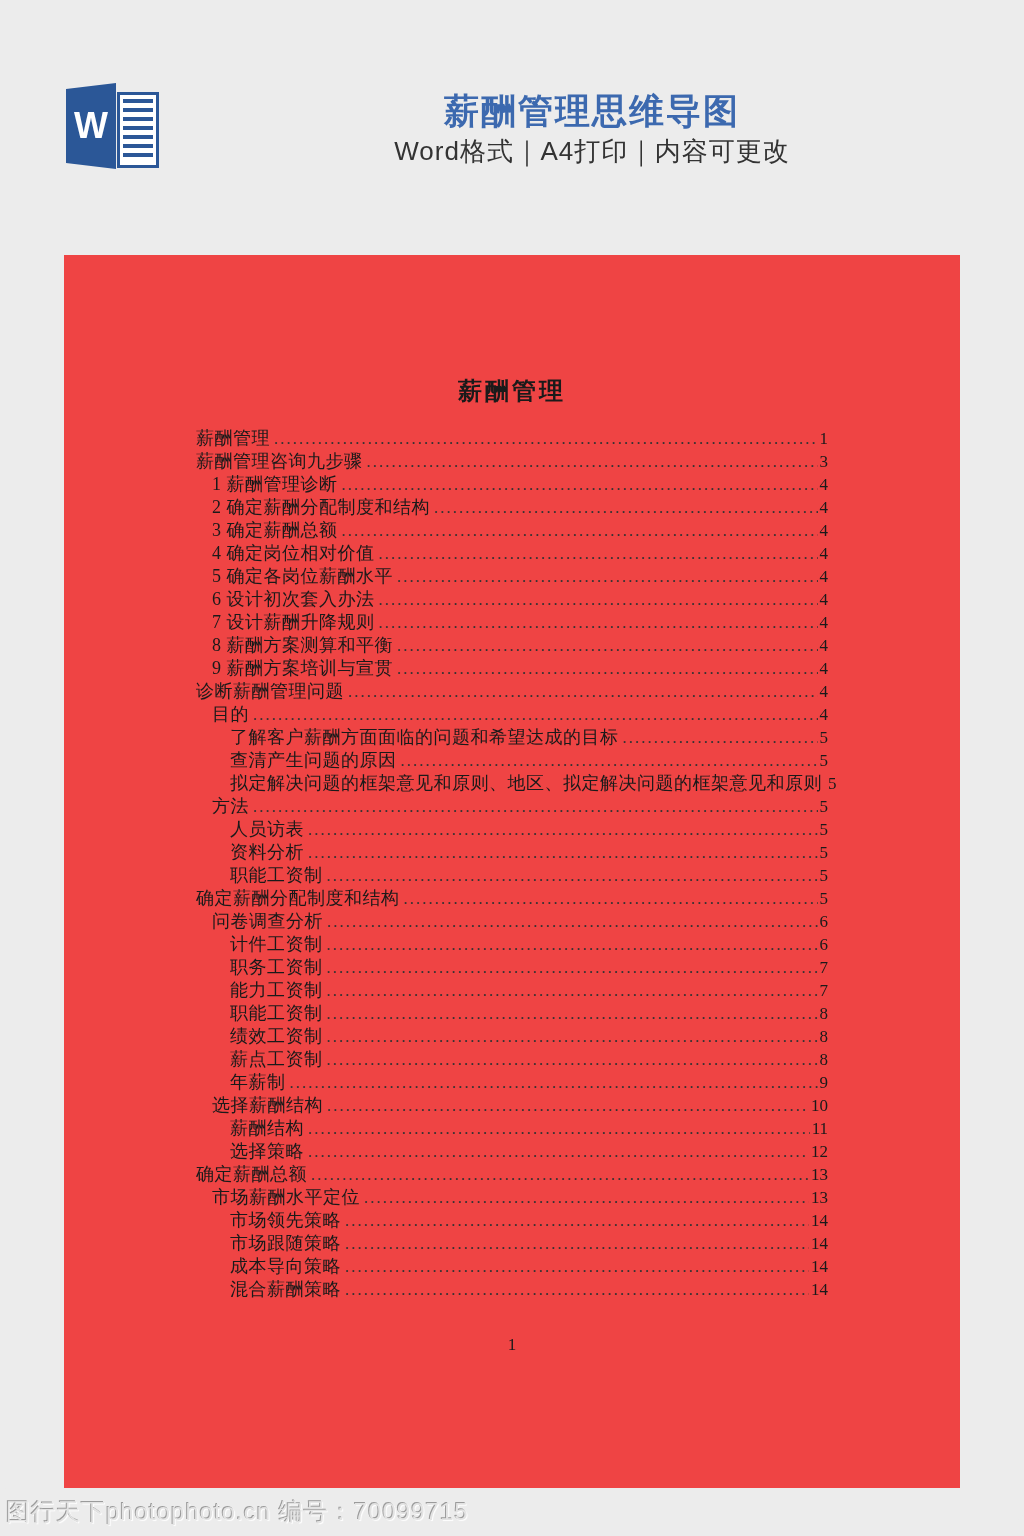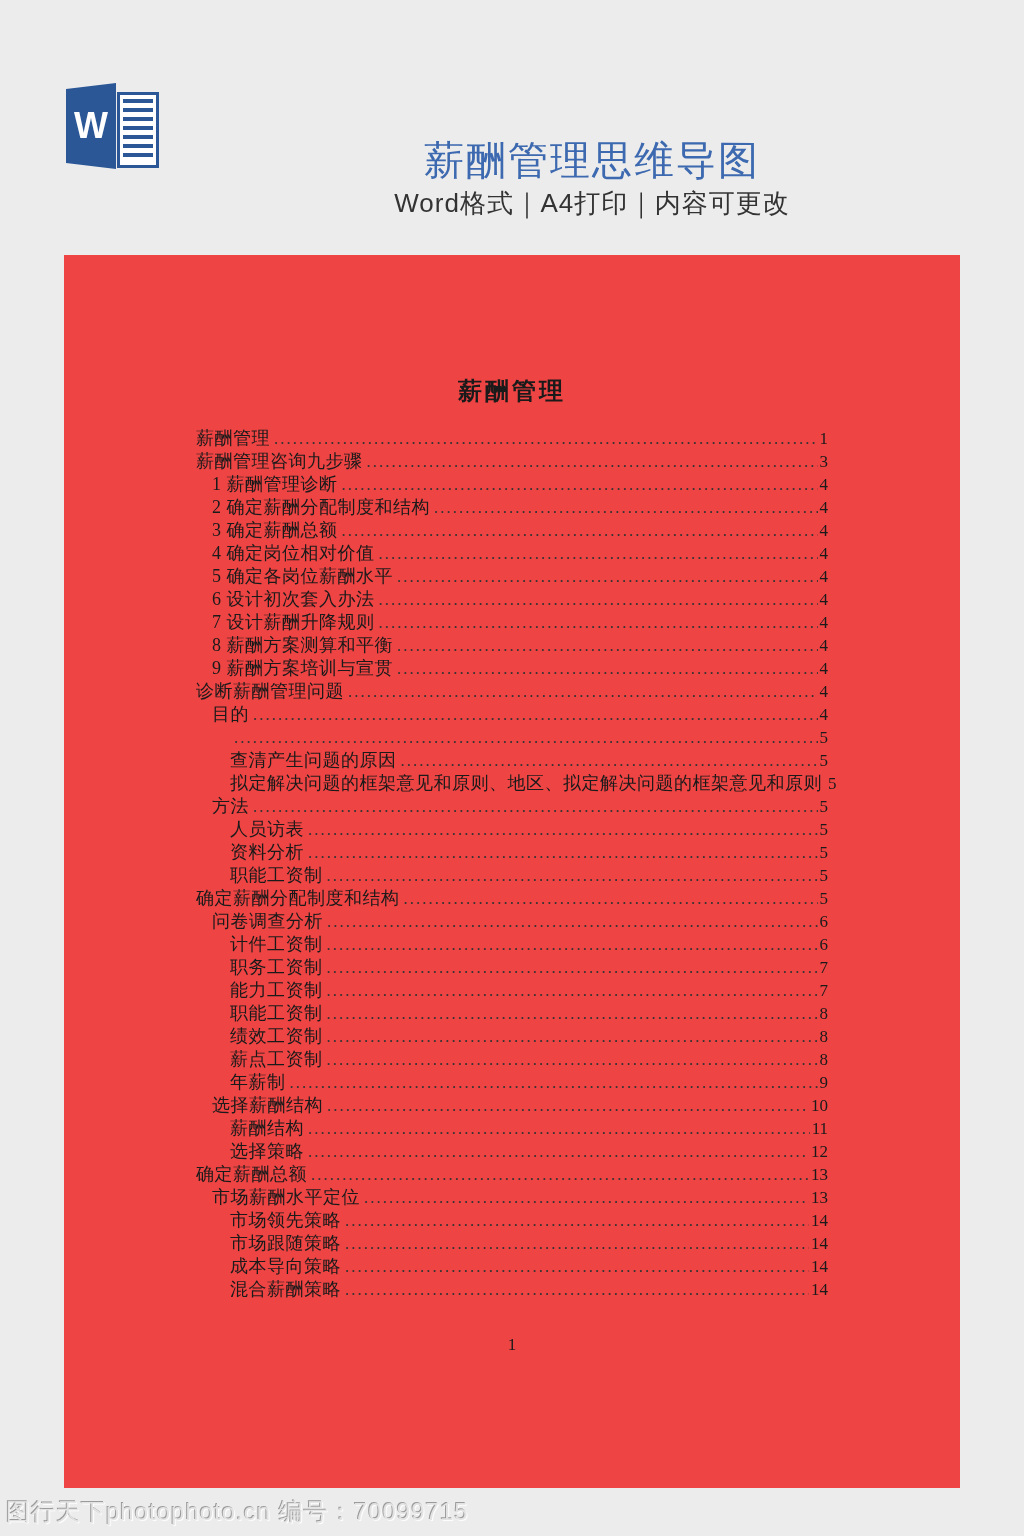--- a/index.html
+++ b/index.html
@@ -27,22 +27,22 @@
     background:#2b5797;
     clip-path:polygon(0 7%,100% 0,100% 100%,0 93%);
     display:flex;align-items:center;justify-content:center;
   }
   .word-icon .panel span{
     color:#fff;font-size:36px;font-weight:bold;
     font-family:"Liberation Sans",sans-serif;line-height:1;
   }
   .header-text{position:absolute;left:170px;right:10px;top:88px;text-align:center;}
   .header-title{
-    font-size:40px;font-weight:normal;color:#3c69af;
-    letter-spacing:2px;line-height:1.3;margin-top:46px;
+    font-size:35px;font-weight:bold;color:#3c69af;
+    letter-spacing:2px;line-height:1.3;
   }
   .header-subtitle{font-size:26px;color:#333;letter-spacing:1px;}
 
   
   .page{
     position:absolute;left:64px;top:255px;width:896px;height:1233px;
     background:#ef4444;
     font-family:"Liberation Serif","DejaVu Serif",serif;color:#1a1a1a;
   }
   .toc-heading{
@@ -159,20 +159,21 @@
           <span class="toc-label">诊断薪酬管理问题</span>
           <span class="toc-dots">............................................................................................................................................................................................................................</span>
           <span class="toc-page">4</span>
         </div>
         <div class="toc-row level-2">
           <span class="toc-label">目的</span>
           <span class="toc-dots">............................................................................................................................................................................................................................</span>
           <span class="toc-page">4</span>
         </div>
         <div class="toc-row level-3">
+          <span class="toc-label">了解客户薪酬方面面临的问题和希望达成的目标</span>
           <span class="toc-dots">............................................................................................................................................................................................................................</span>
           <span class="toc-page">5</span>
         </div>
         <div class="toc-row level-3">
           <span class="toc-label">查清产生问题的原因</span>
           <span class="toc-dots">............................................................................................................................................................................................................................</span>
           <span class="toc-page">5</span>
         </div>
         <div class="toc-row level-3">
           <span class="toc-label">拟定解决问题的框架意见和原则、地区、拟定解决问题的框架意见和原则</span>

